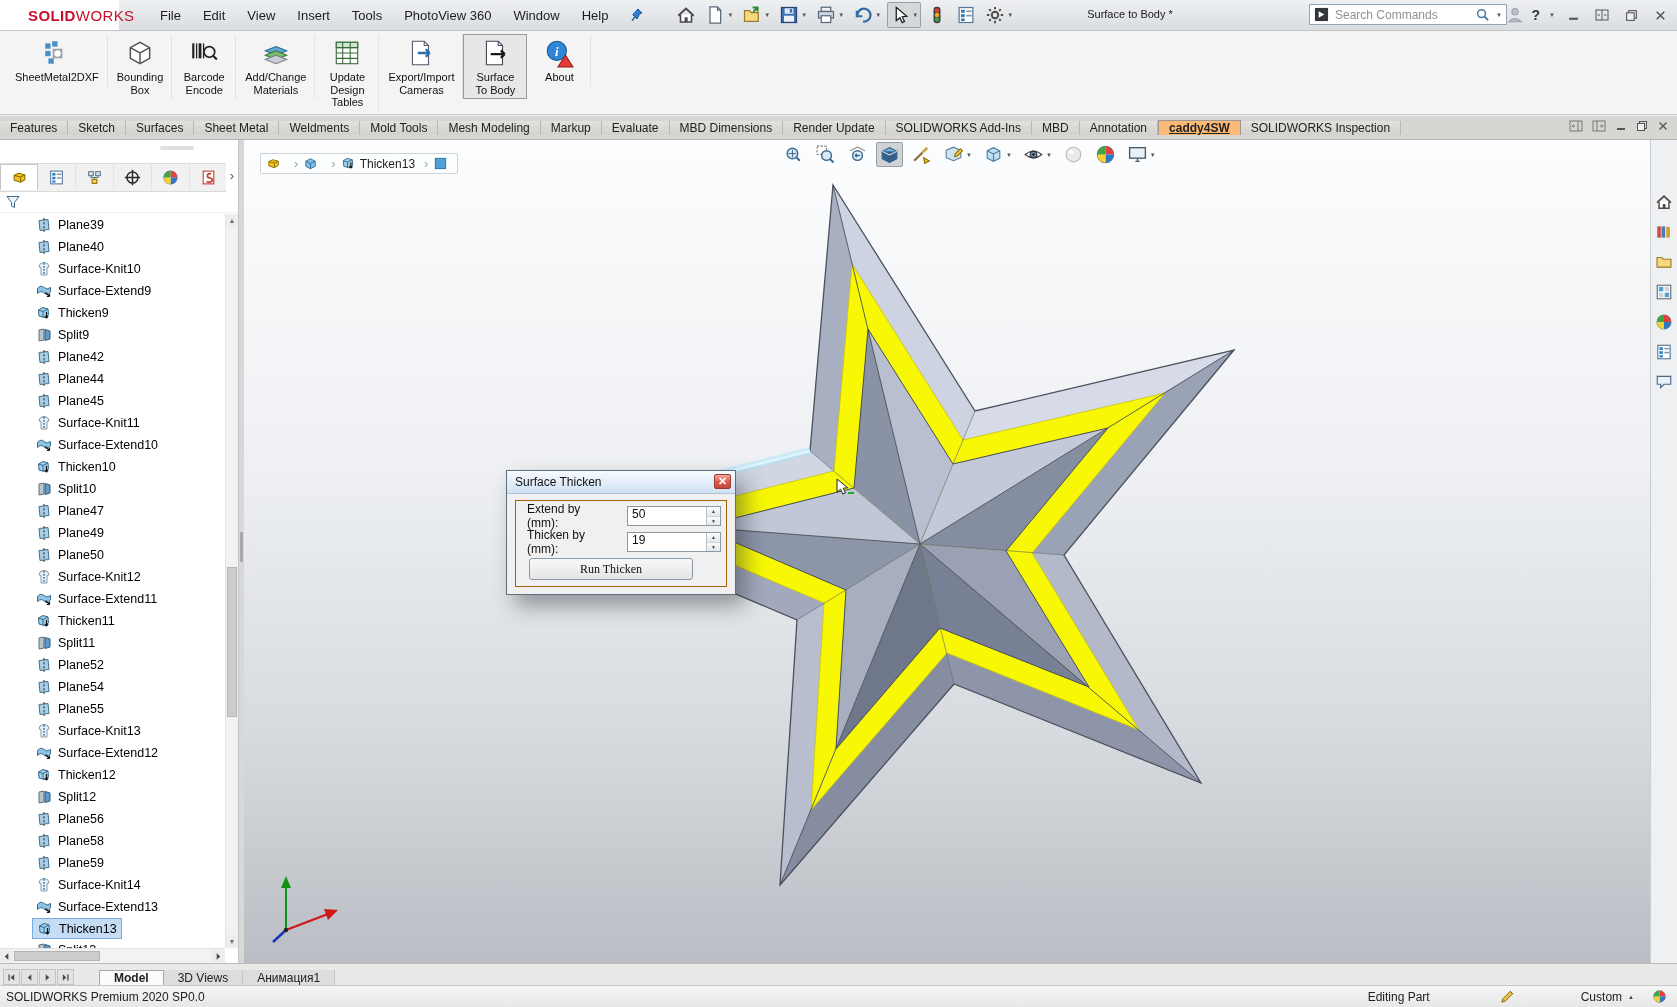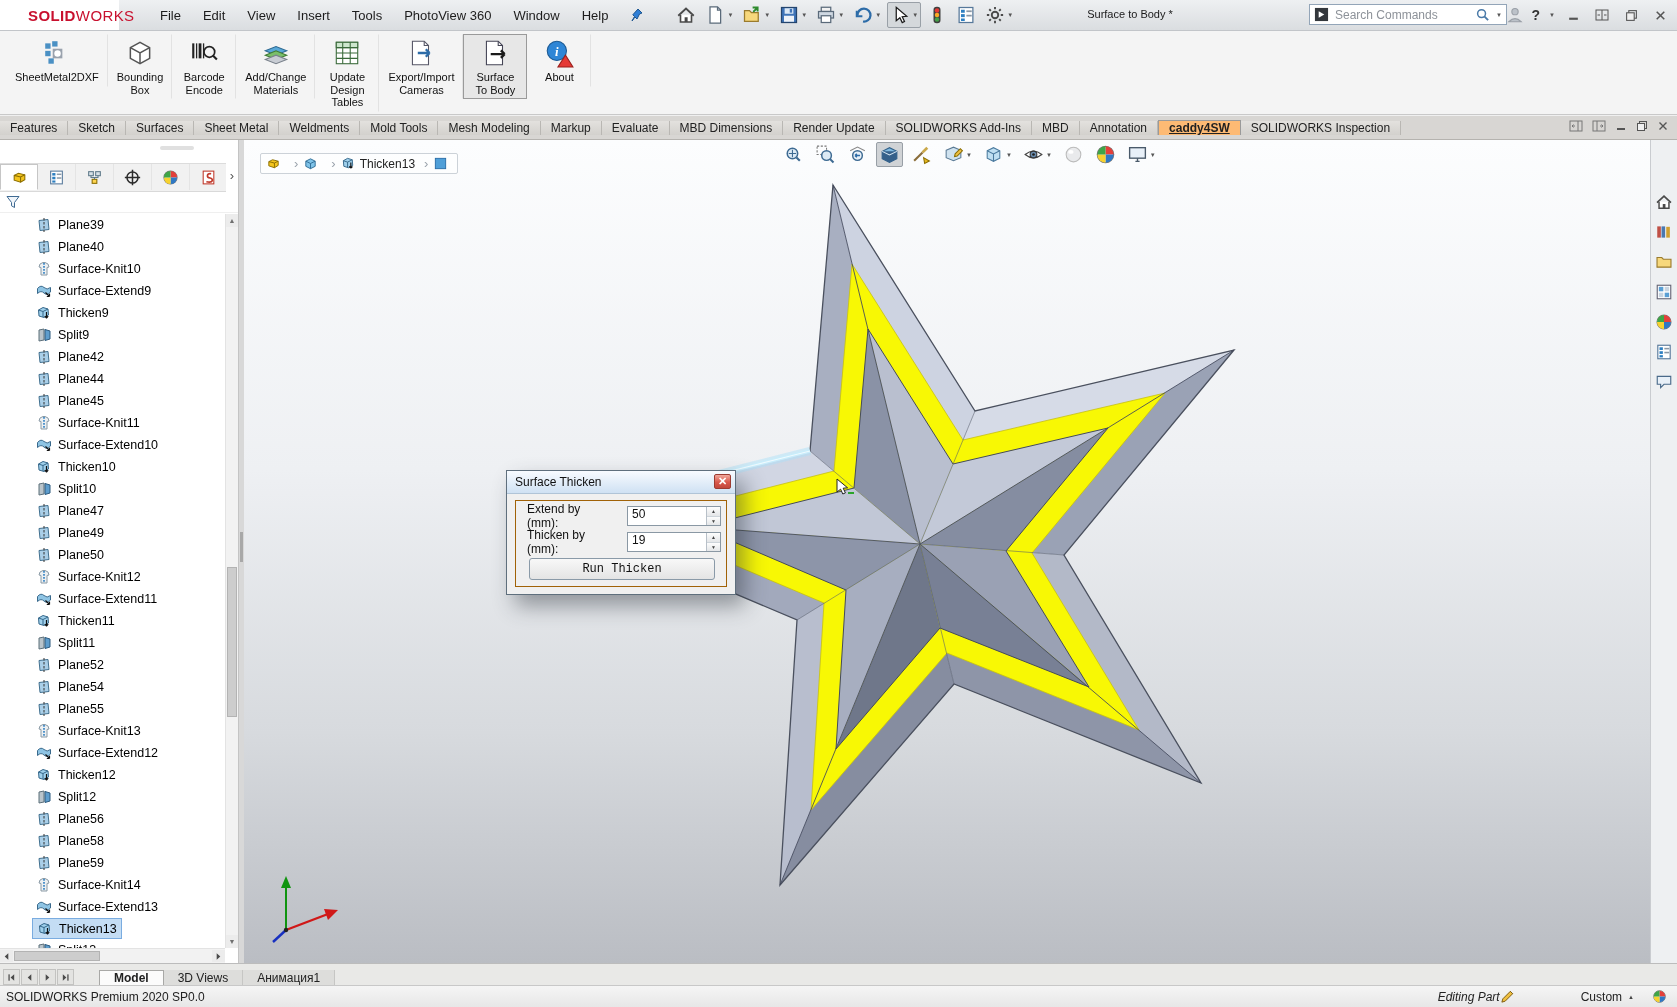--- a/index.html
+++ b/index.html
@@ -99,43 +99,43 @@
   .dlg-group{position:absolute;left:8px;right:8px;top:29px;bottom:7px;border:1px solid #a16207;}
   .dlg-row{position:absolute;left:11px;right:6px;height:20px;display:flex;align-items:center;font-size:12px;color:#111;}
   .dlg-row.r1{top:5px;}.dlg-row.r2{top:31px;}
   .dlg-lbl{width:88px;}
   .dlg-field{position:absolute;left:100px;top:0;width:94px;height:20px;background:#fff;border:1px solid #8a98a4;
     font-size:12px;display:flex;padding-left:4px;box-sizing:border-box;}
   .spin{position:absolute;right:0;top:0;width:13px;height:18px;display:flex;flex-direction:column;border-left:1px solid #b8c0c8;}
   .spin div{flex:1;background:linear-gradient(#fdfdfd,#e4e6e8);border-bottom:1px solid #cdd4da;
     font-size:5px;color:#444;text-align:center;line-height:8px;}
   .spin div:last-child{border-bottom:none;}
-  .dlg-run{position:absolute;left:13px;top:57px;width:186px;height:22px;border:1px solid #8a9aa8;border-radius:3px;
-    background:linear-gradient(#f8f8f8,#e4e4e4);font-size:12px;font-family:Liberation Mono, monospace;color:#111;}
+  .dlg-run{position:absolute;left:13px;top:57px;width:164px;height:22px;border:1px solid #8a9aa8;border-radius:3px;
+    background:linear-gradient(#f8f8f8,#e4e4e4);font-size:12px;font-family:Liberation Serif, serif;color:#111;}
 
   
   .taskpane{position:absolute;right:0;top:0;width:27px;height:823px;background:#eef0f2;border-left:1px solid #c9ccd0;
     display:flex;flex-direction:column;align-items:center;padding-top:52px;gap:10px;box-sizing:border-box;}
   .tp-btn{width:20px;height:20px;display:flex;align-items:center;justify-content:center;}
 
   
   .bottomtabs{position:absolute;left:0;top:963px;width:1677px;height:22px;background:#e9e9e7;
     border-top:1px solid #bcbcbc;display:flex;align-items:flex-end;box-sizing:border-box;}
   .navbtns{display:flex;align-items:center;padding:0 3px;gap:1px;}
   .navbtn{width:17px;height:16px;background:#e3e3e1;border:1px solid #c3c3c1;display:flex;align-items:center;justify-content:center;box-sizing:border-box;}
   .btabs{display:flex;margin-left:22px;}
   .btab{padding:0 14px;display:flex;align-items:center;font-size:12px;color:#222;background:#dddddb;border-right:1px solid #c6c6c4;}
   .btab.active{background:#fbfbfb;font-weight:bold;border:1px solid #a8a8a6;border-bottom:none;}
 
   
   .statusbar{position:absolute;left:0;top:985px;width:1677px;height:22px;background:linear-gradient(#f5f5f5,#e7e7e7);
     border-top:1px solid #c8c8c8;font-size:12px;color:#222;display:flex;align-items:center;box-sizing:border-box;}
   .sb-left{padding-left:6px;}
   .sb-right{position:absolute;right:10px;display:flex;align-items:center;}
-  .sb-mode{font-style:italic;}
+  .sb-mode{margin-right:70px;}
   .sb-pencil{margin-right:66px;display:flex;}
   .sb-units{display:flex;align-items:center;gap:6px;margin-right:18px;}
   .upcaret{font-size:6px;color:#444;}
 </style>
 </head>
 <body>
 
 <div id="app">
 
   <div class="titlebar">

